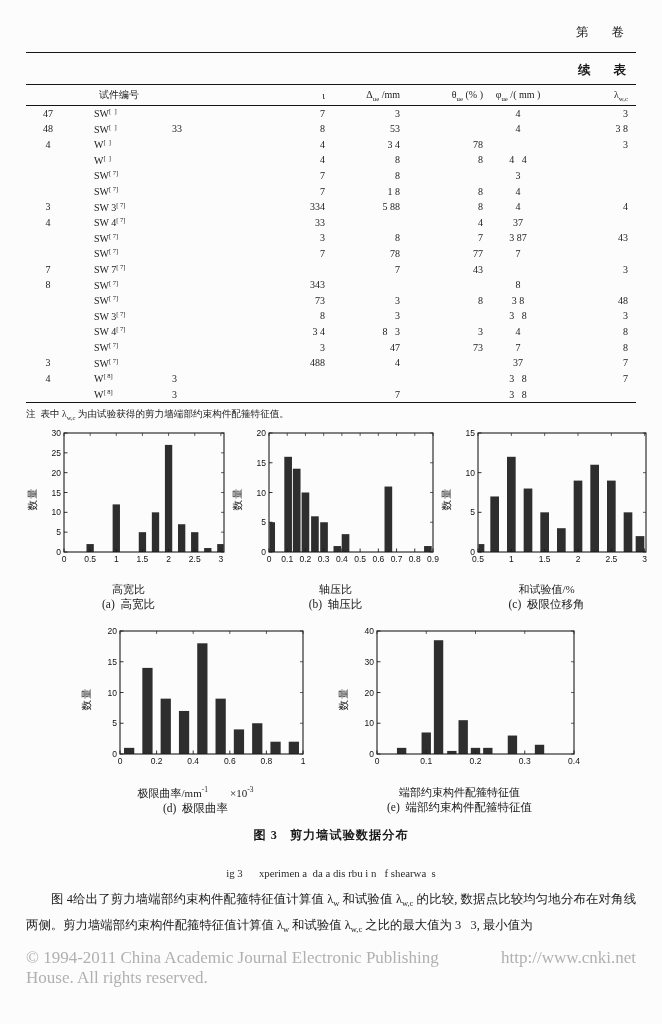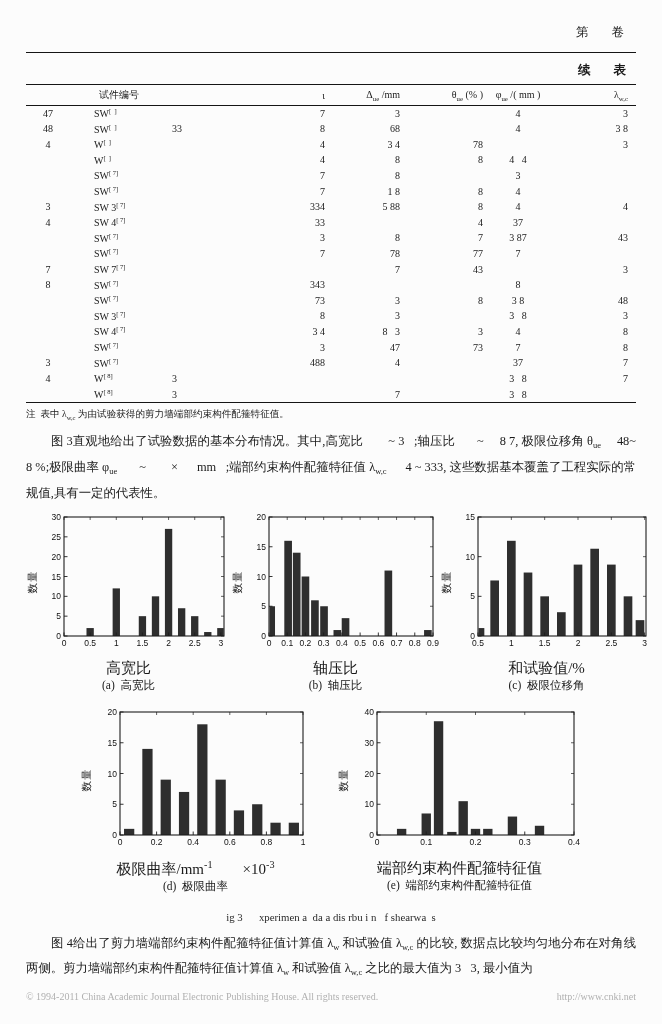--- a/index.html
+++ b/index.html
@@ -32,27 +32,27 @@
         text-align:justify;}
   .para .ind{display:inline-block;width:2em;}
   
   .charts-row1{display:flex;justify-content:space-between;margin-top:7px;}
   .charts-row2{display:flex;justify-content:center;gap:26px;margin-top:14px;}
   .chart{display:flex;flex-direction:column;align-items:center;}
   .chart-body{display:flex;align-items:center;}
   .ylab{font-size:10.5px;transform:rotate(-90deg);width:13px;white-space:nowrap;
         display:flex;justify-content:center;letter-spacing:1px;}
   svg text{font-family:"Liberation Sans","DejaVu Sans",sans-serif;}
-  .xlab{font-size:15px;margin-top:6px;white-space:pre;}
+  .xlab{font-size:11px;margin-top:13px;white-space:pre;}
   .xlab sup{font-size:68%;}
   .ccap{font-size:11.5px;margin-top:0;white-space:pre;}
   .figcap-cn{text-align:center;font-weight:bold;font-size:12.2px;margin-top:11px;letter-spacing:1px;white-space:pre;}
-  .figcap-en{text-align:center;font-size:10.8px;margin-top:17px;color:#2a2a2a;white-space:pre;}
+  .figcap-en{text-align:center;font-size:10.8px;margin-top:23px;color:#2a2a2a;white-space:pre;}
   .footer{display:flex;justify-content:space-between;align-items:baseline;margin-top:7px;
-          color:#b0b0b0;font-size:10px;gap:24px;}
+          color:#b0b0b0;font-size:17px;gap:24px;}
   .footer a{color:#b0b0b0;text-decoration:none;}
 </style>
 </head>
 <body>
 
 <div class="page">
 
   <div class="hdr">
     <div class="hdr-vol">第 卷</div>
   </div>
@@ -90,21 +90,21 @@
           <td class="c-delta">3</td>
           <td class="c-theta"></td>
           <td class="c-phi">4</td>
           <td class="c-lam">3</td>
         </tr>
         <tr>
           <td class="c-no">48</td>
           <td class="c-name"><span>SW</span><sup>[  ]</sup></td>
           <td class="c-c3">33</td>
           <td class="c-iota">8</td>
-          <td class="c-delta">68</td>
+          <td class="c-delta">53</td>
           <td class="c-theta"></td>
           <td class="c-phi">4</td>
           <td class="c-lam">3 8</td>
         </tr>
         <tr>
           <td class="c-no">4</td>
           <td class="c-name"><span>W</span><sup>[  ]</sup></td>
           <td class="c-c3"></td>
           <td class="c-iota">4</td>
           <td class="c-delta">3 4</td>
@@ -270,21 +270,20 @@
           <td class="c-delta">7</td>
           <td class="c-theta"></td>
           <td class="c-phi">3   8</td>
           <td class="c-lam"></td>
         </tr>
       </tbody>
   </table>
 
   <div class="note"><span>注  表中 λ</span><sub>w,c</sub><span> 为由试验获得的剪力墙端部约束构件配箍特征值。</span></div>
 
-  <p class="para"><span class="ind"></span><span><span>图 3直观地给出了试验数据的基本分布情况。其中,高宽比        ~ 3   ;轴压比       ~     8 7, 极限位移角 θ</span><sub>ue</sub><span>     48~     8 %;极限曲率 φ</span><sub>ue</sub><span>       ~        ×      mm   ;端部约束构件配箍特征值 λ</span><sub>w,c</sub><span>      4 ~ 333, 这些数据基本覆盖了工程实际的常规值,具有一定的代表性。</span></span></p>
 
   <div class="charts-row1">
     <div class="chart">
       <div class="chart-body">
         <div class="ylab">数量</div>
         <svg width="192" height="141">
             <rect x="47.48366013071895" y="116.06666666666666" width="7.320261437908499" height="7.933333333333337" fill="#2e2e2e"></rect>
             <rect x="73.62745098039215" y="76.4" width="7.320261437908499" height="47.599999999999994" fill="#2e2e2e"></rect>
             <rect x="99.77124183006535" y="104.16666666666667" width="7.320261437908499" height="19.83333333333333" fill="#2e2e2e"></rect>
             <rect x="112.84313725490195" y="84.33333333333334" width="7.320261437908499" height="39.66666666666666" fill="#2e2e2e"></rect>
@@ -557,20 +556,21 @@
             <line x1="27" y1="5" x2="30.5" y2="5" stroke="#1d1d1d" stroke-width="0.9"></line>
             <line x1="224" y1="5" x2="221" y2="5" stroke="#1d1d1d" stroke-width="0.7"></line>
             <text x="24" y="8" text-anchor="end" font-size="8.5" fill="#111">40</text>
           </svg>
       </div>
       <div class="xlab">端部约束构件配箍特征值</div>
       <div class="ccap">(e)  端部约束构件配箍特征值</div>
     </div>
   </div>
 
+  <div class="figcap-cn">图 3   剪力墙试验数据分布</div>
   <div class="figcap-en">ig 3      xperimen a  da a dis rbu i n   f shearwa  s</div>
 
   <p class="para"><span class="ind"></span><span><span>图 4给出了剪力墙端部约束构件配箍特征值计算值 λ</span><sub>w</sub><span> 和试验值 λ</span><sub>w,c</sub><span> 的比较, 数据点比较均匀地分布</span><span>在对角线两侧。剪力墙端部约束构件配箍特征值计算值 λ</span><sub>w</sub><span> 和试验值 λ</span><sub>w,c</sub><span> 之比的最大值为 3   3, 最小值为</span></span></p>
 
   <div class="footer">
     <span>© 1994-2011 China Academic Journal Electronic Publishing House. All rights reserved.</span>
     <a href="#">http://www.cnki.net</a>
   </div>
 
 </div>

